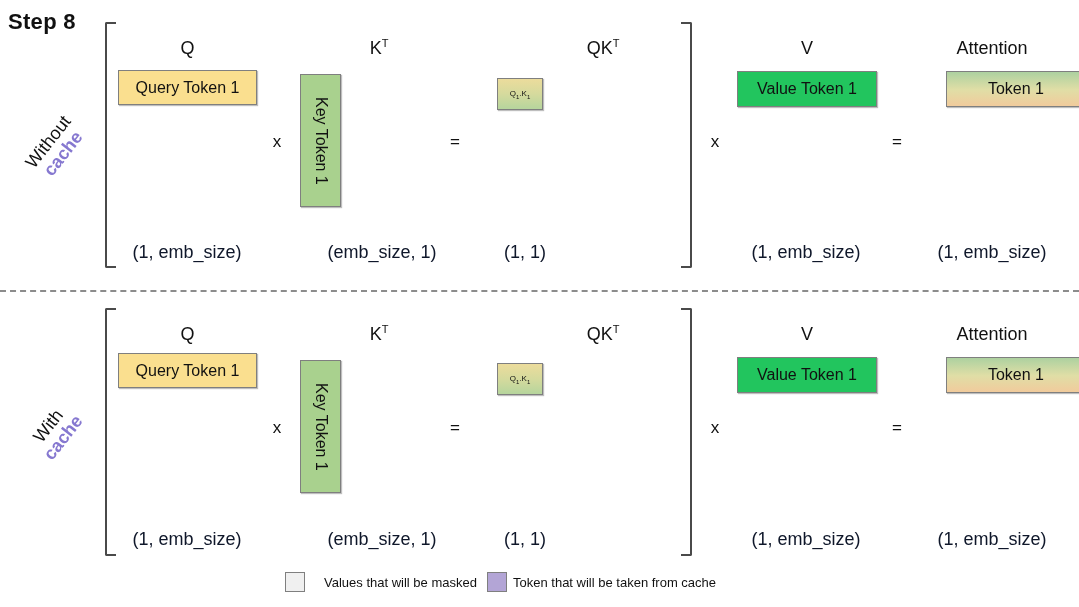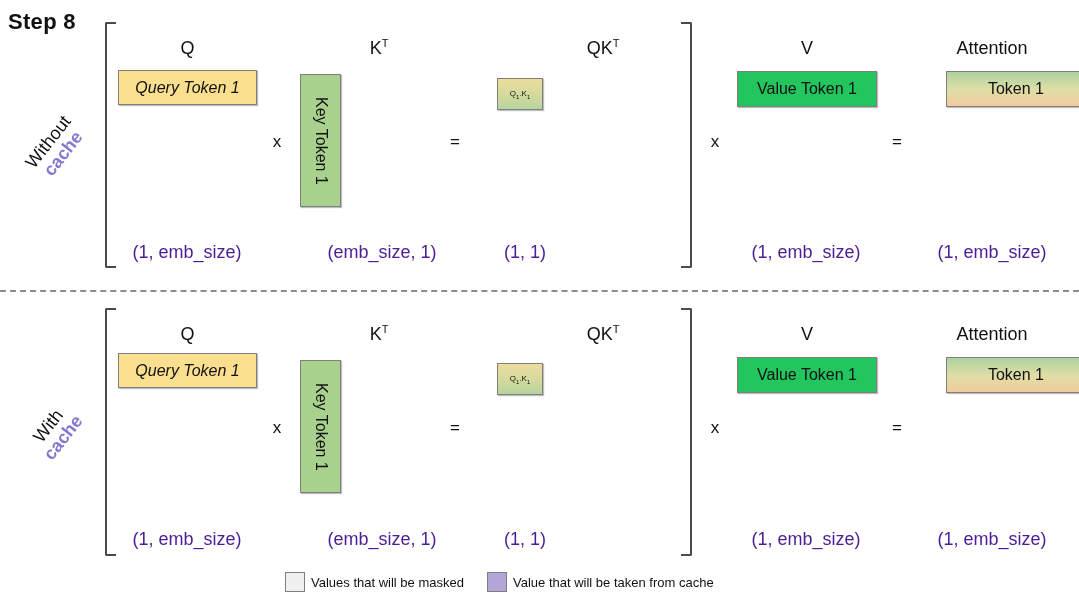--- a/index.html
+++ b/index.html
@@ -4,29 +4,29 @@
 <style>
   html,body{margin:0;padding:0;background:#ffffff;}
   #canvas{
     position:relative;width:1079px;height:607px;background:#ffffff;
     font-family:"Liberation Sans",sans-serif;color:#1a1a1a;overflow:hidden;
   }
   .abs{position:absolute;}
   .step-title{font-size:22px;font-weight:bold;letter-spacing:.3px;color:#111;}
   .col-header{font-size:18px;text-align:center;white-space:nowrap;color:#111;}
   .col-header sup{font-size:11px;}
-  .dim-label{font-size:18px;text-align:center;white-space:nowrap;color:#4c1d95;}
+  .dim-label{font-size:18px;text-align:center;white-space:nowrap;color:#0f172a;}
   .op{font-size:17px;text-align:center;width:22px;color:#111;}
   .box{
     box-sizing:border-box;border:1.5px solid #7f7f7f;
     display:flex;align-items:center;justify-content:center;
     font-size:16px;color:#111;
     box-shadow:1px 1px 1px rgba(110,110,110,.45);
   }
-  .box-query{background:#FADF8F;font-style:italic;}
+  .box-query{background:#FADF8F;}
   .box-key{background:#A9D18E;}
   .box-value{background:#22c55e;}
   .box-qk{background:linear-gradient(180deg,#ECDC9C 0%,#D5DA9D 50%,#B6D59D 100%);font-size:8px;}
   .box-qk sub{font-size:6px;}
   .box-attn{background:linear-gradient(180deg,#ADD1A0 0%,#E0DEA6 52%,#F1CB9C 100%);margin-left:24px;}
   .vtext{writing-mode:vertical-rl;text-orientation:mixed;white-space:nowrap;font-size:16px;}
   .bracket{box-sizing:border-box;width:11px;}
   .bracket-left{border-left:2px solid #4a4a4a;border-top:2px solid #4a4a4a;border-bottom:2px solid #4a4a4a;border-radius:2px 0 0 2px;}
   .bracket-right{border-right:2px solid #4a4a4a;border-top:2px solid #4a4a4a;border-bottom:2px solid #4a4a4a;border-radius:0 2px 2px 0;}
   .divider{left:0;width:1079px;border-top:2px dashed #8c8c8c;}
@@ -142,18 +142,18 @@
 
     <div class="abs col-header" style="left:922px;top:324px;width:140px;"><span>Attention</span></div>
     <div class="abs box box-attn" style="left:922px;top:357px;width:140px;height:36px;">
         <span>Token 1</span>
       </div>
     <div class="abs dim-label" style="left:912px;top:529px;width:160px;">(1, emb_size)</div>
   </div>
 
   <div>
     <div class="abs legend-swatch swatch-masked" style="left:285px;top:572px;"></div>
-    <div class="abs legend-label" style="left:311px;top:575px;text-align:center;">Values that will be masked</div>
+    <div class="abs legend-label" style="left:324px;top:575px;text-align:center;">Values that will be masked</div>
     <div class="abs legend-swatch swatch-cache" style="left:487px;top:572px;"></div>
-    <div class="abs legend-label" style="left:513px;top:575px;">Value that will be taken from cache</div>
+    <div class="abs legend-label" style="left:513px;top:575px;">Token that will be taken from cache</div>
   </div>
 
 </div>
 
 </body></html>

